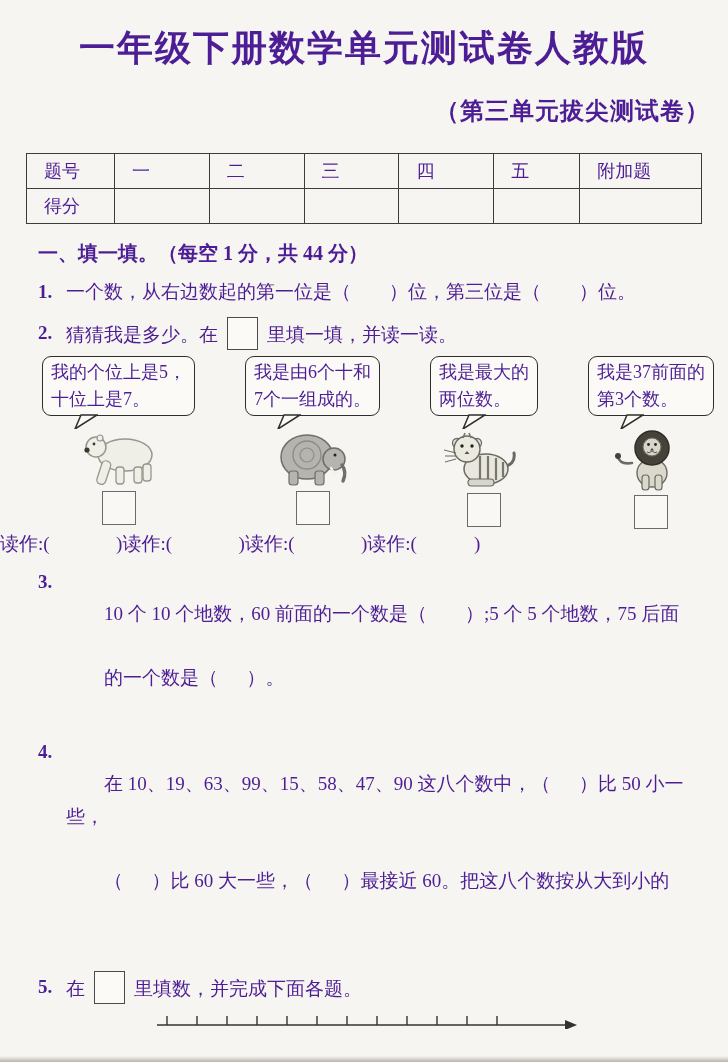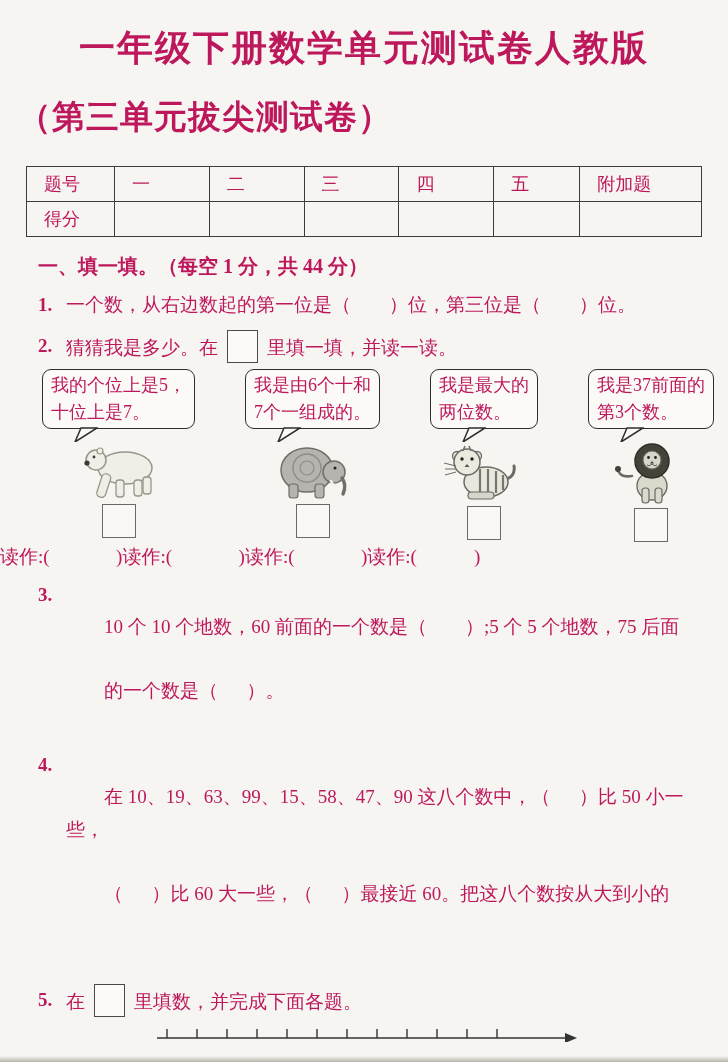--- a/index.html
+++ b/index.html
@@ -1,26 +1,26 @@
 <!DOCTYPE html>
 <html><head>
 <meta charset="utf-8">
 <style>
   html,body{margin:0;padding:0;background:#dddad4;}
   .page{
     position:relative;width:728px;height:1062px;margin:0 auto;
-    background:#f7f5f1;color:#be185d;overflow:hidden;
+    background:#f7f5f1;color:#4c1d95;overflow:hidden;
     font-family:"Liberation Serif","DejaVu Serif",serif;
   }
   .scan-edge{position:absolute;left:0;right:0;bottom:0;height:6px;
     background:linear-gradient(#f7f5f1,#b9b5ad);}
   
   .title{margin:24px 18px 0;text-align:center;font-size:36px;font-weight:700;
     letter-spacing:2px;white-space:nowrap;}
-  .subtitle{margin:22px 18px 0;text-align:left;font-size:33px;font-weight:700;
+  .subtitle{margin:22px 18px 0;text-align:right;font-size:24px;font-weight:700;
     letter-spacing:1px;}
   
   table.score{width:676px;margin:26px auto 0;border-collapse:collapse;
     font-size:18px;}
   table.score td{border:1.5px solid #3c3c3c;height:34px;padding:0 0 0 17px;
     text-align:left;vertical-align:middle;}
   
   .qwrap{padding:0 20px 0 38px;}
   .section-heading{margin:16px 0 0;font-size:20px;font-weight:700;}
   .q{display:flex;margin-top:9px;font-size:19px;line-height:1.7;}

